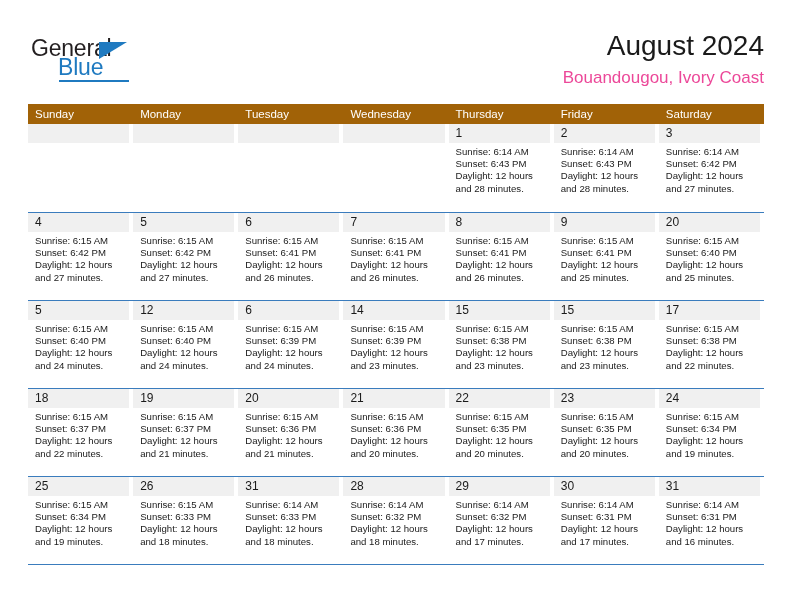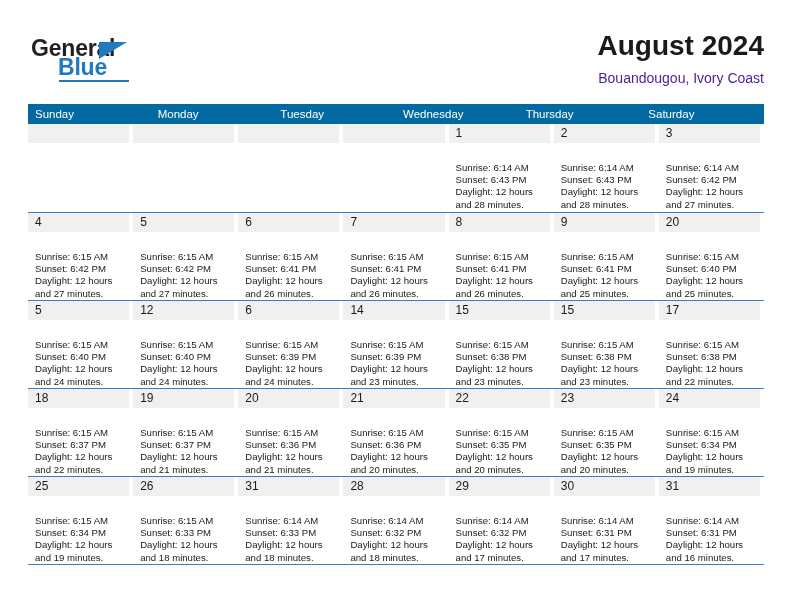--- a/index.html
+++ b/index.html
@@ -28,21 +28,20 @@
     top: 28px;
     right: 28px;
     height: 70px;
   }
   .logo {
     position: absolute;
     left: 3px;
     top: 7px;
     width: 180px;
     height: 56px;
-    font-weight: bold;
   }
   .logo-general {
     position: absolute;
     left: 0;
     top: 0;
     font-size: 23px;
     letter-spacing: -0.2px;
     color: #231f20;
     font-family: "Liberation Sans", sans-serif;
   }
@@ -77,41 +76,41 @@
   .title-block {
     position: absolute;
     right: 0;
     top: 0;
     text-align: right;
   }
   .cal-title {
     font-size: 28px;
     line-height: 36px;
     color: #1a1a1a;
-    font-weight: bold;
+    font-weight: normal;
     white-space: nowrap;
   }
   .cal-subtitle {
-    font-size: 14px;
+    font-size: 17px;
     line-height: 20px;
     margin-top: 4px;
-    color: #4c1d95;
+    color: #ec4899;
     white-space: nowrap;
   }
 
   
   .calendar {
     position: absolute;
     left: 28px;
     top: 104px;
     width: 736px;
   }
   .weekday-row {
     display: flex;
-    background: #0369a1;
+    background: #a16207;
     height: 20px;
   }
   .weekday {
     flex: 1 1 0;
     color: #ffffff;
     font-size: 11.5px;
     line-height: 20px;
     padding-left: 7px;
     box-sizing: border-box;
     white-space: nowrap;
@@ -139,21 +138,21 @@
     padding-left: 7px;
     font-size: 12px;
     line-height: 19px;
     color: #1a1a1a;
   }
   .day-cell.empty .daynum-band {
     background: #f0f0f0;
   }
   .day-info {
     padding-left: 7px;
-    padding-top: 19px;
+    padding-top: 3px;
     font-size: 9.6px;
     line-height: 12.2px;
     color: #1a1a1a;
   }
   .day-info div {
     white-space: nowrap;
   }
   .calendar-bottom {
     border-top: 1.4px solid #3a7cbd;
     height: 0;
@@ -177,20 +176,21 @@
     </div>
   </div>
 
   <div class="calendar">
     <div class="weekday-row">
       <div class="weekday">Sunday</div>
       <div class="weekday">Monday</div>
       <div class="weekday">Tuesday</div>
       <div class="weekday">Wednesday</div>
       <div class="weekday">Thursday</div>
+      <div class="weekday">Friday</div>
       <div class="weekday">Saturday</div>
     </div>
 
     <div id="weeks-container">
         <div class="week-row first">
           <div class="day-cell empty">
             <div class="daynum-band"></div>
             <div class="day-info">
               <div></div>
               <div></div>

